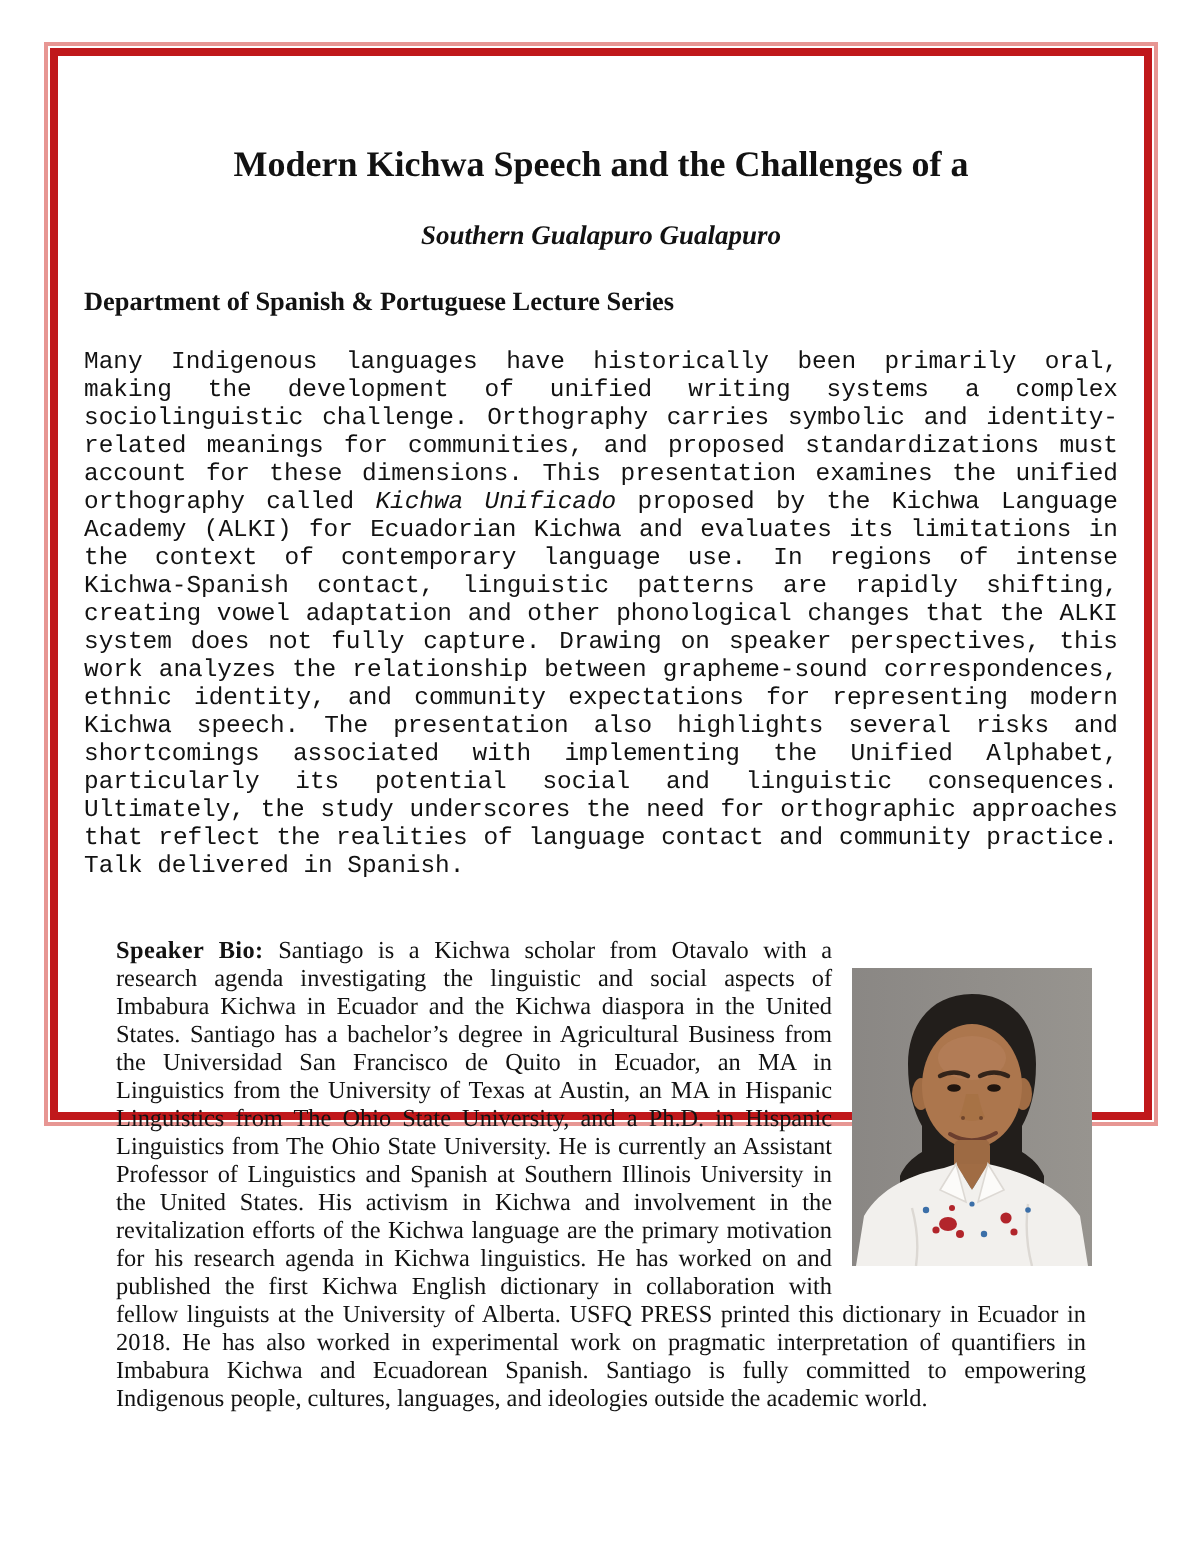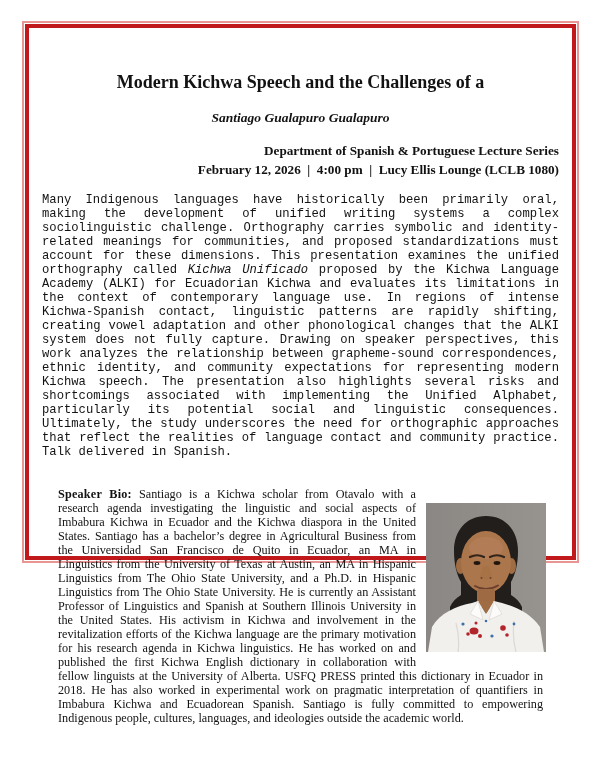--- a/index.html
+++ b/index.html
@@ -46,21 +46,21 @@
     font-size: 13.5px;
     line-height: 18px;
   }
   .speaker-affiliation {
     text-align: center;
     font-size: 13px;
     line-height: 18px;
   }
   .series-block {
     margin-top: 14px;
-    text-align: right;
+    text-align: left;
     font-weight: bold;
     font-size: 13.2px;
     line-height: 19px;
   }
   .abstract {
     margin: 14px 0 0 0;
     font-size: 12.2px;
     line-height: 14px;
     text-align: justify;
     font-family: Liberation Mono, monospace;
@@ -95,25 +95,24 @@
 </head>
 <body>
 
 <div class="page-frame">
   <div class="content">
 
     <div class="page-title">
       <div>Modern Kichwa Speech and the Challenges of a</div>
     </div>
 
-    <div class="speaker-name">Santiago Gualapuro Gualapuro</div>
+    <div class="speaker-name">Southern Gualapuro Gualapuro</div>
 
     <div class="series-block">
       <div>Department of Spanish &amp; Portuguese Lecture Series</div>
-      <div>February 12, 2026 &nbsp;|&nbsp; 4:00 pm &nbsp;|&nbsp; Lucy Ellis Lounge (LCLB 1080)</div>
     </div>
 
     <p class="abstract"><span>Many Indigenous languages have historically been primarily oral, making the development of unified writing systems a complex sociolinguistic challenge. Orthography carries symbolic and identity-related meanings for communities, and proposed standardizations must account for these dimensions. This presentation examines the unified orthography called </span><span class="italic-phrase">Kichwa Unificado</span><span> proposed by the Kichwa Language Academy (ALKI) for Ecuadorian Kichwa and evaluates its limitations in the context of contemporary language use. In regions of intense Kichwa-Spanish contact, linguistic patterns are rapidly shifting, creating vowel adaptation and other phonological changes that the ALKI system does not fully capture. Drawing on speaker perspectives, this work analyzes the relationship between grapheme-sound correspondences, ethnic identity, and community expectations for representing modern Kichwa speech. The presentation also highlights several risks and shortcomings associated with implementing the Unified Alphabet, particularly its potential social and linguistic consequences. Ultimately, the study underscores the need for orthographic approaches that reflect the realities of language contact and community practice. Talk delivered in Spanish.</span></p>
 
     <div class="bio">
       <figure class="photo-figure">
         <svg viewBox="0 0 120 149" xmlns="http://www.w3.org/2000/svg" role="img">
           <defs>
             <linearGradient id="pbg" x1="0" y1="0" x2="1" y2="0">
               <stop offset="0" stop-color="#8a8784"></stop>

